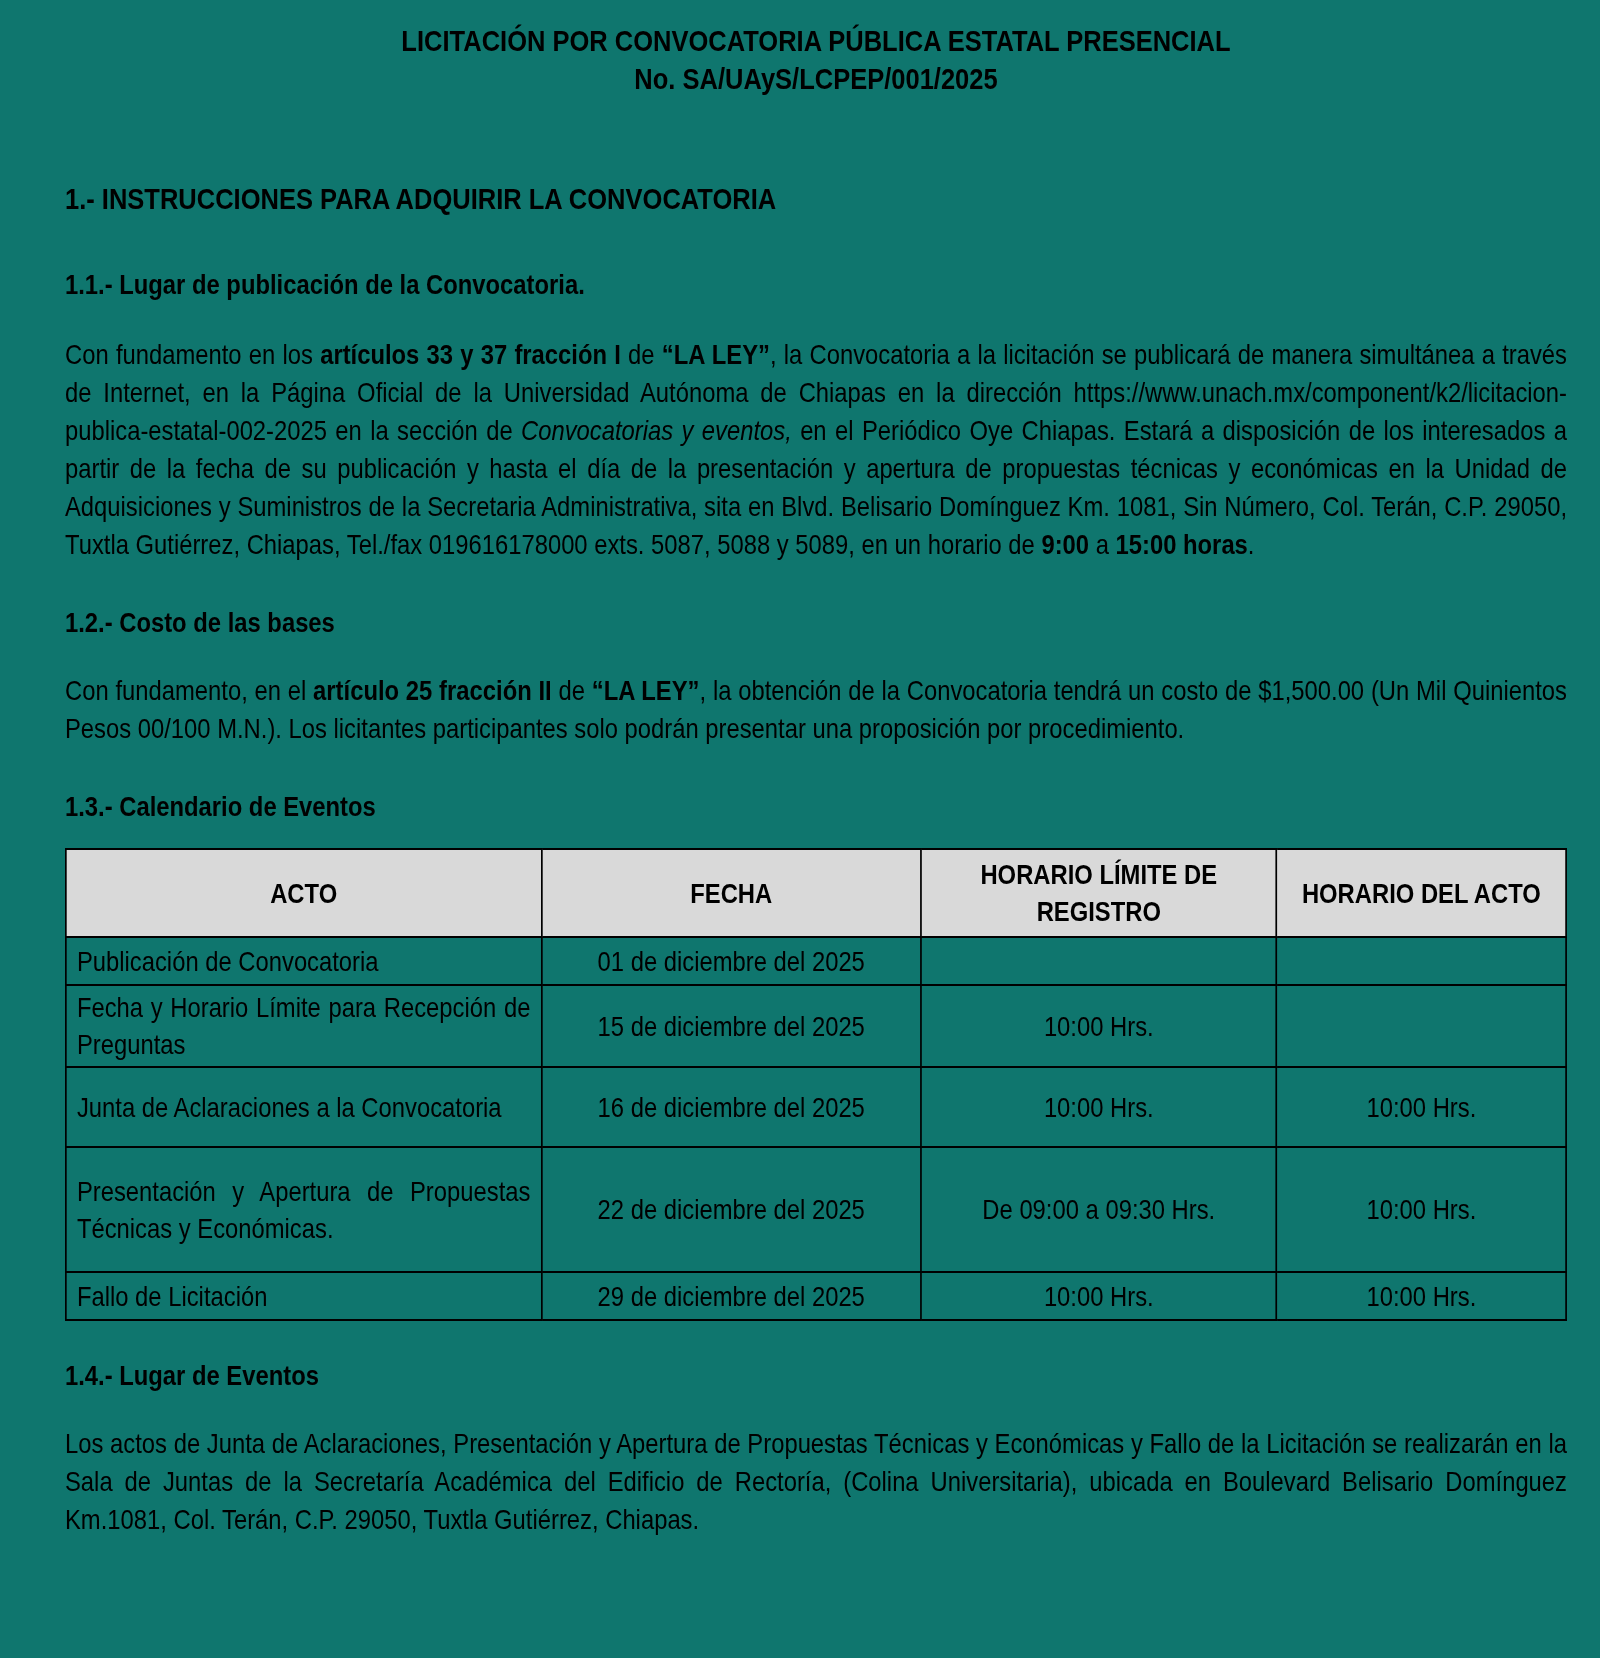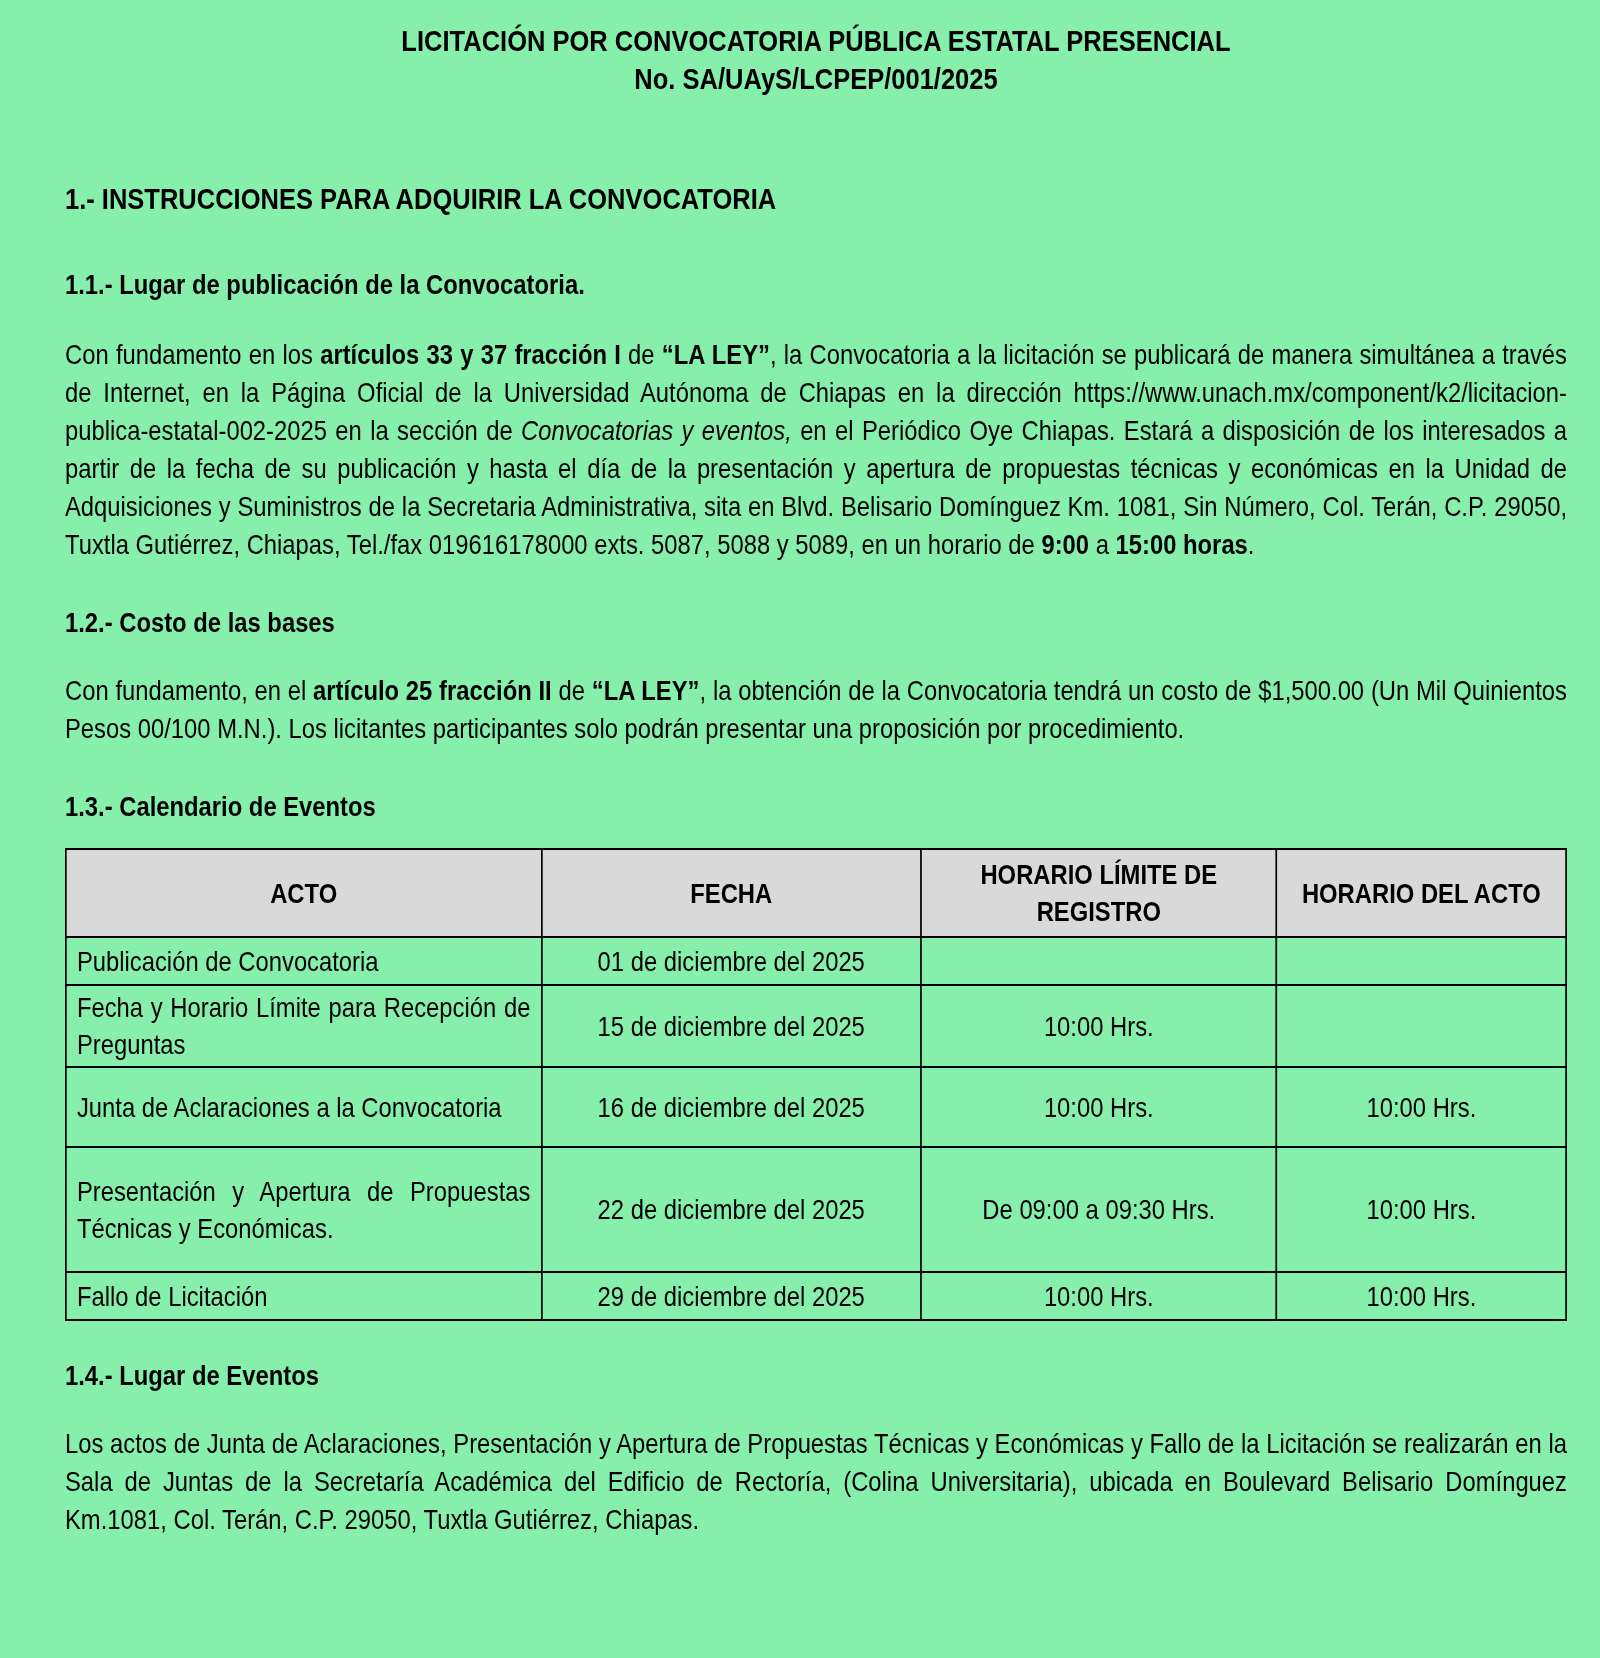--- a/index.html
+++ b/index.html
@@ -7,21 +7,21 @@
     padding: 0;
     background: #ffffff;
     overflow-x: hidden;
   }
   .page {
     position: relative;
     width: 1600px;
     min-height: 1658px;
     box-sizing: border-box;
     padding: 22px 33px 20px 65px;
-    background: #86efac;
+    background: #0f766e;
     color: #000000;
     font-family: "Liberation Sans", "DejaVu Sans", sans-serif;
   }
   
   .condensed {
     width: 117.647%;
     transform: scaleX(0.85);
     transform-origin: 0 0;
   }
   .doc-title {

